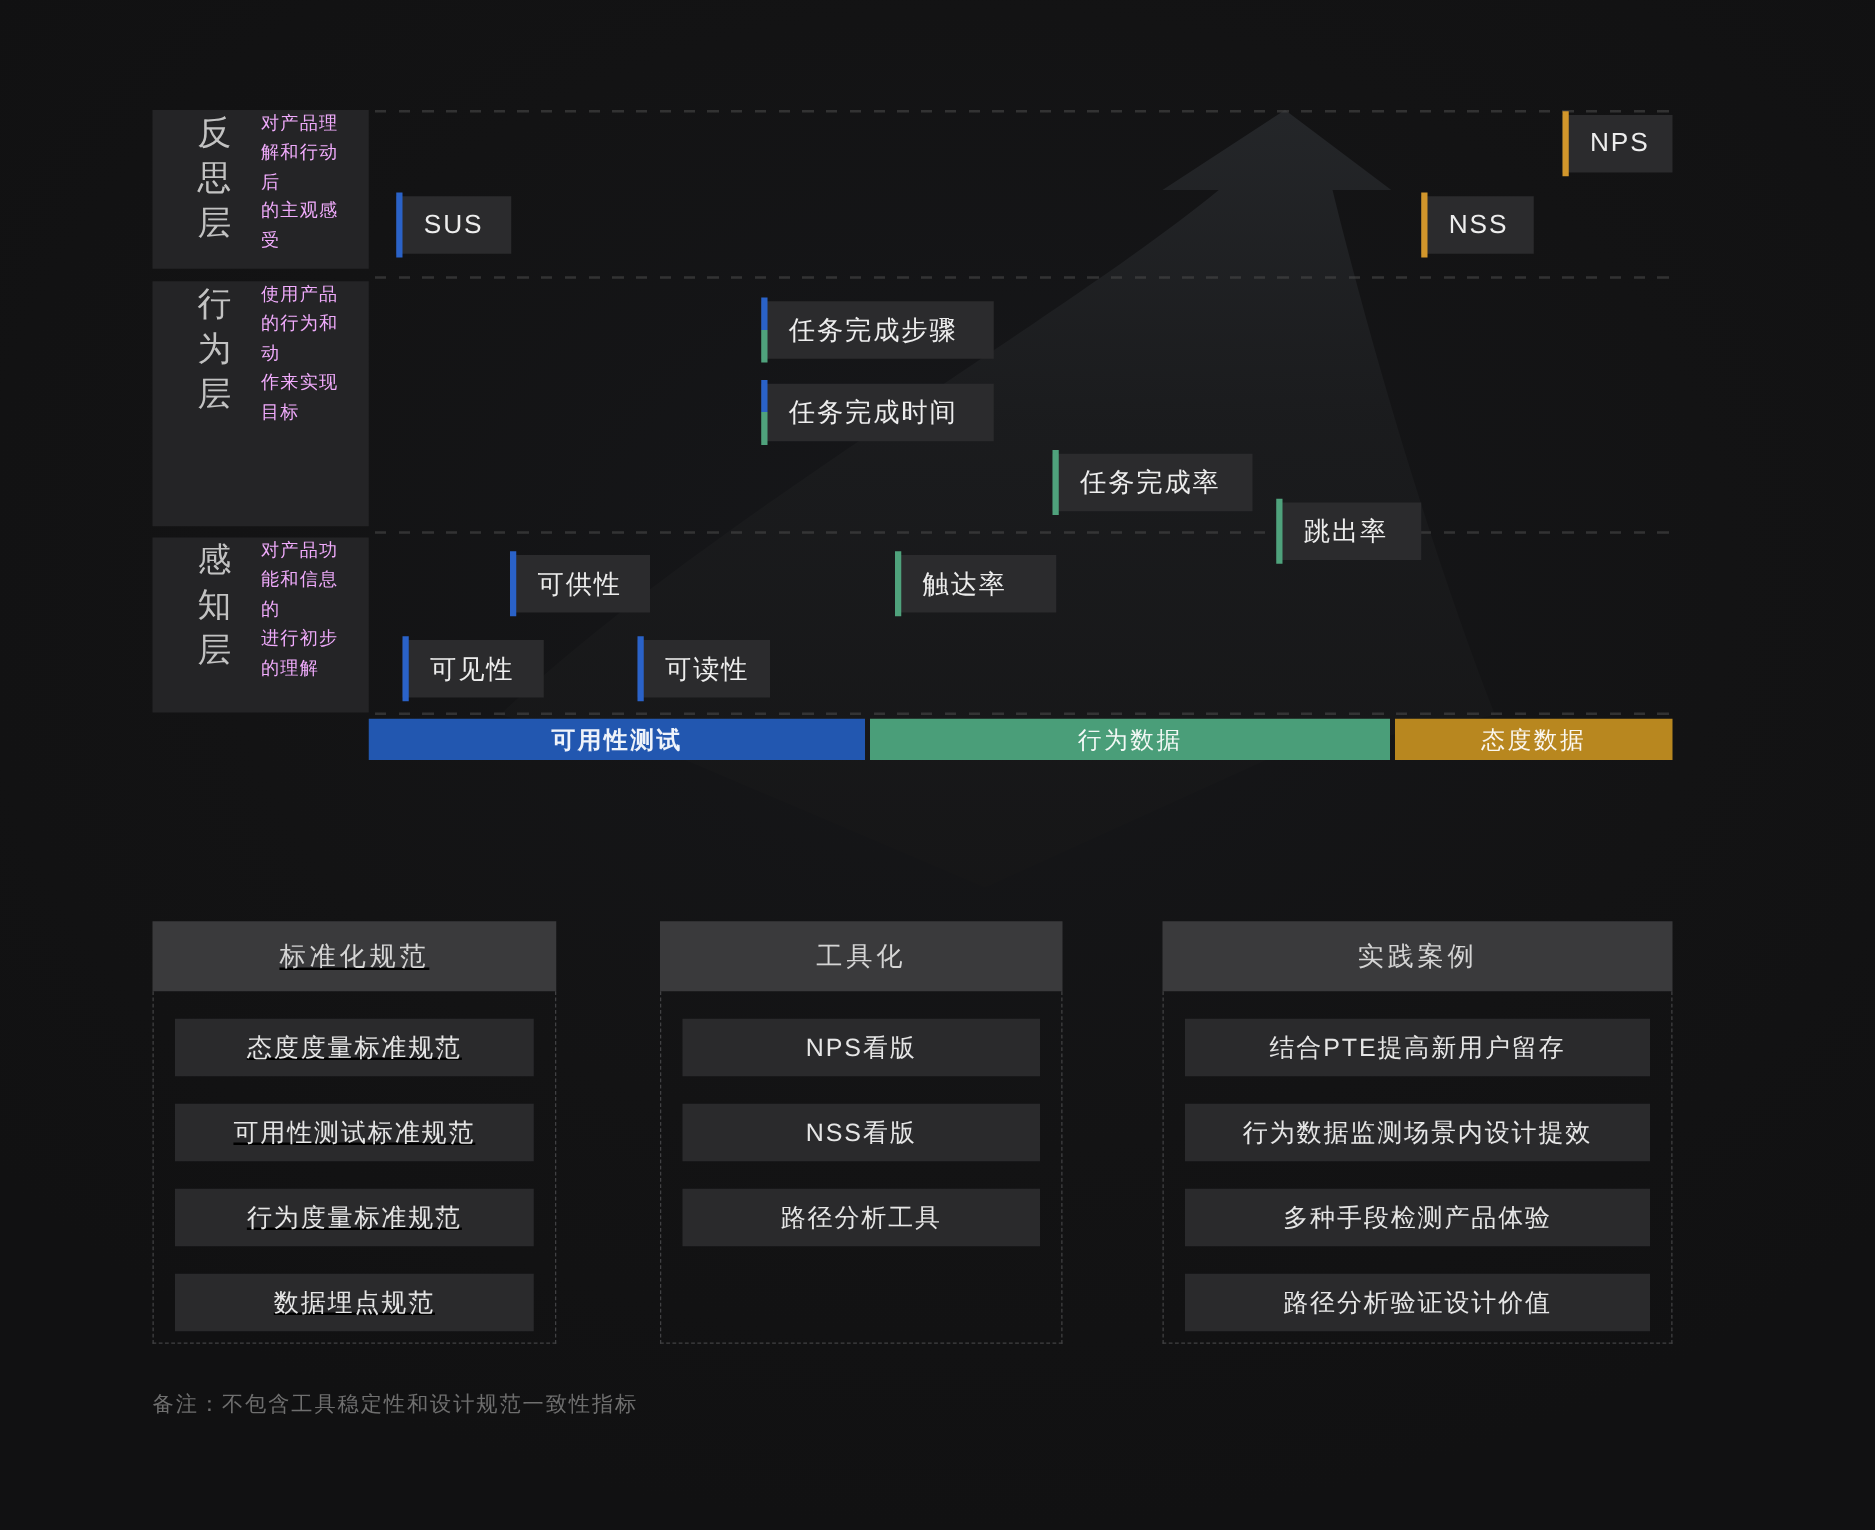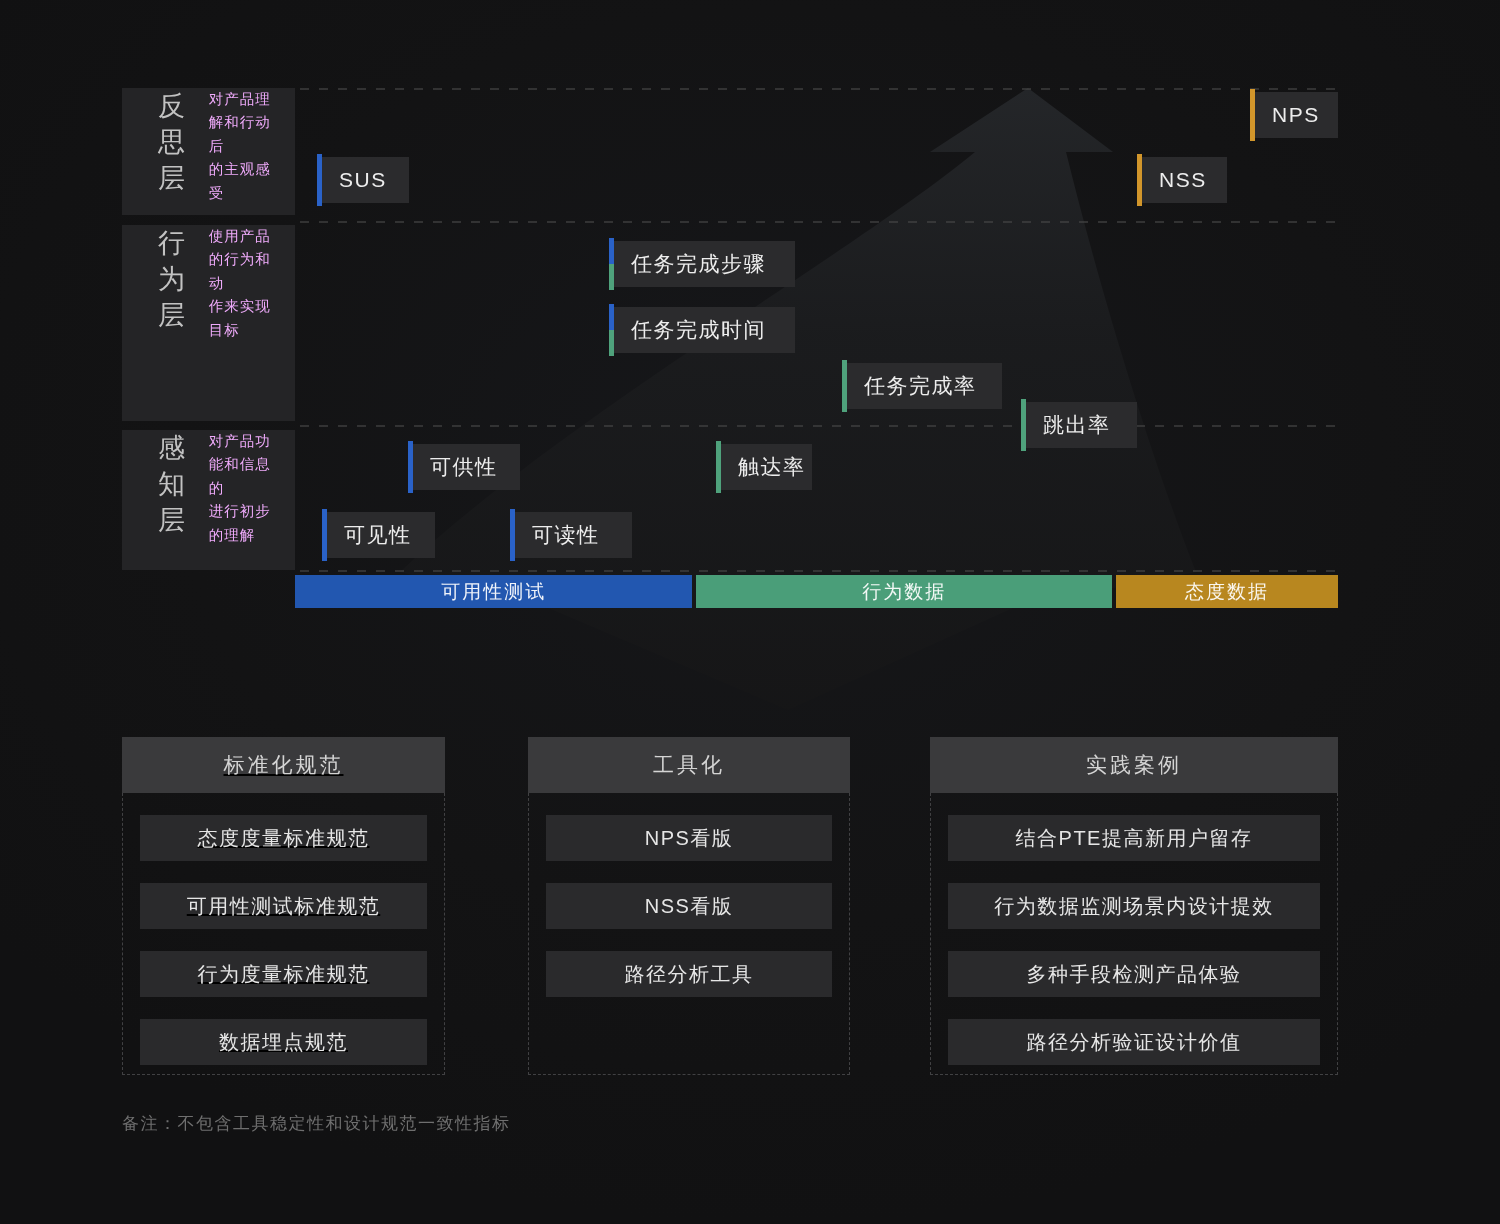--- a/index.html
+++ b/index.html
@@ -47,21 +47,21 @@
   .accent-green  .tag-bar { background:#4fa27c; }
   .accent-orange .tag-bar { background:#d2962b; }
   .accent-blue-green .tag-bar { background:linear-gradient(#2a62c8 0 50%, #4fa27c 50% 100%); }
 
   
   .legend { position:absolute; left:295px; top:575px; width:1043px; height:33px; display:flex; gap:4px; }
   .legend-seg {
     display:flex; align-items:center; justify-content:center;
     font-size:19px; color:rgba(255,255,255,.93); letter-spacing:2px; font-weight:500;
   }
-  .seg-blue   { width:408px; background:#2257b0; }
+  .seg-blue   { width:408px; background:#2257b0;font-weight:bold; }
   .seg-green  { width:427px; background:#4a9e79; }
   .seg-orange { width:228px; background:#b8871f; }
 
   
   .col { position:absolute; top:737px; }
   .col-1 { left:122px; width:323px;text-decoration:underline; }
   .col-2 { left:528px; width:322px; }
   .col-3 { left:930px; width:408px; }
   .col-header {
     height:56px; background:#3a3a3c; display:flex; align-items:center; justify-content:center;
@@ -154,29 +154,29 @@
     <span>任务完成率</span>
   </div>
   <div class="tag accent-green" style="left:1021px;top:402px;width:116px">
     <span class="tag-bar"></span>
     <span>跳出率</span>
   </div>
   <div class="tag accent-blue" style="left:408px;top:444px;width:112px">
     <span class="tag-bar"></span>
     <span>可供性</span>
   </div>
-  <div class="tag accent-green" style="left:716px;top:444px;width:96px">
+  <div class="tag accent-green" style="left:716px;top:444px;width:129px">
     <span class="tag-bar"></span>
     <span>触达率</span>
   </div>
   <div class="tag accent-blue" style="left:322px;top:512px;width:113px">
     <span class="tag-bar"></span>
     <span>可见性</span>
   </div>
-  <div class="tag accent-blue" style="left:510px;top:512px;width:122px">
+  <div class="tag accent-blue" style="left:510px;top:512px;width:106px">
     <span class="tag-bar"></span>
     <span>可读性</span>
   </div>
 
   <div class="legend">
     <div class="legend-seg seg-blue">
       <span>可用性测试</span>
     </div>
     <div class="legend-seg seg-green">
       <span>行为数据</span>

